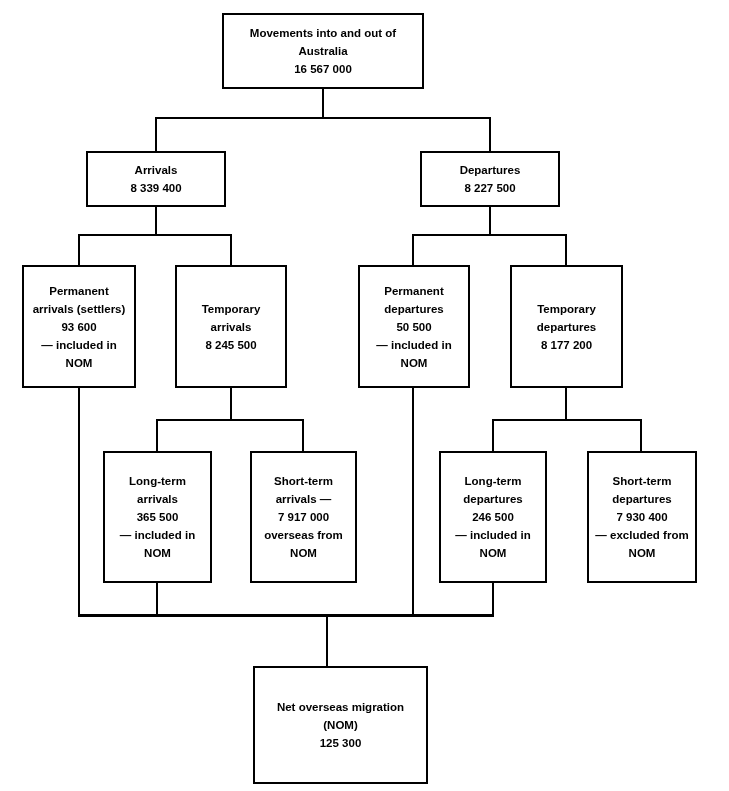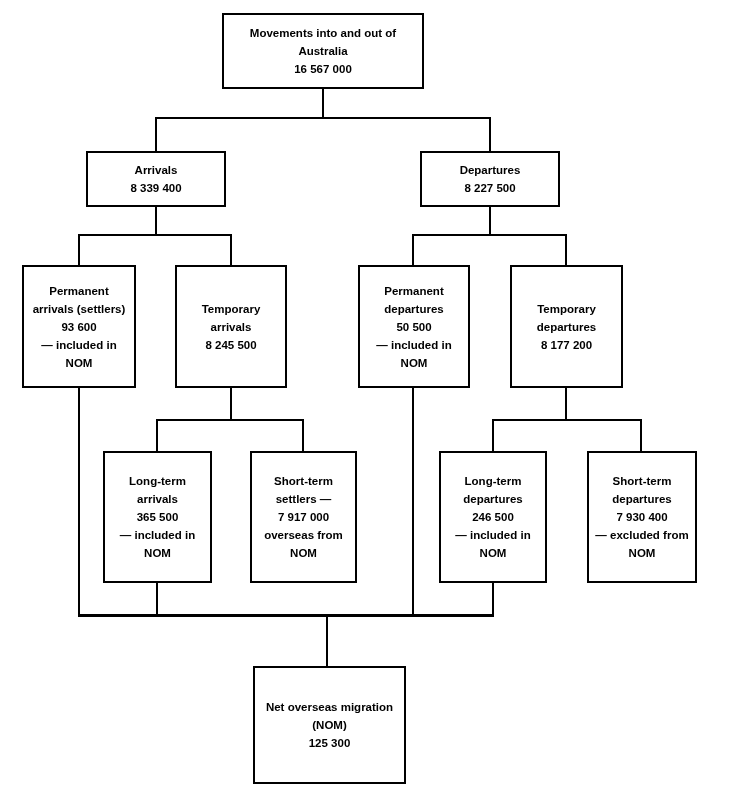--- a/index.html
+++ b/index.html
@@ -121,21 +121,21 @@
   <div class="node" style="left:103px; top:451px; width:109px; height:132px;">
     <div>Long-term</div>
     <div>arrivals</div>
     <div>365 500</div>
     <div>— included in</div>
     <div>NOM</div>
   </div>
 
   <div class="node" style="left:250px; top:451px; width:107px; height:132px;">
     <div>Short-term</div>
-    <div>settlers —</div>
+    <div>arrivals —</div>
     <div>7 917 000</div>
     <div>overseas from</div>
     <div>NOM</div>
   </div>
 
   <div class="node" style="left:439px; top:451px; width:108px; height:132px;">
     <div>Long-term</div>
     <div>departures</div>
     <div>246 500</div>
     <div>— included in</div>
@@ -143,19 +143,19 @@
   </div>
 
   <div class="node" style="left:587px; top:451px; width:110px; height:132px;">
     <div>Short-term</div>
     <div>departures</div>
     <div>7 930 400</div>
     <div>— excluded from</div>
     <div>NOM</div>
   </div>
 
-  <div class="node" style="left:253px; top:666px; width:153px; height:118px;">
+  <div class="node" style="left:253px; top:666px; width:175px; height:118px;">
     <div>Net overseas migration</div>
     <div>(NOM)</div>
     <div>125 300</div>
   </div>
 
 </div>
 
 </body></html>

